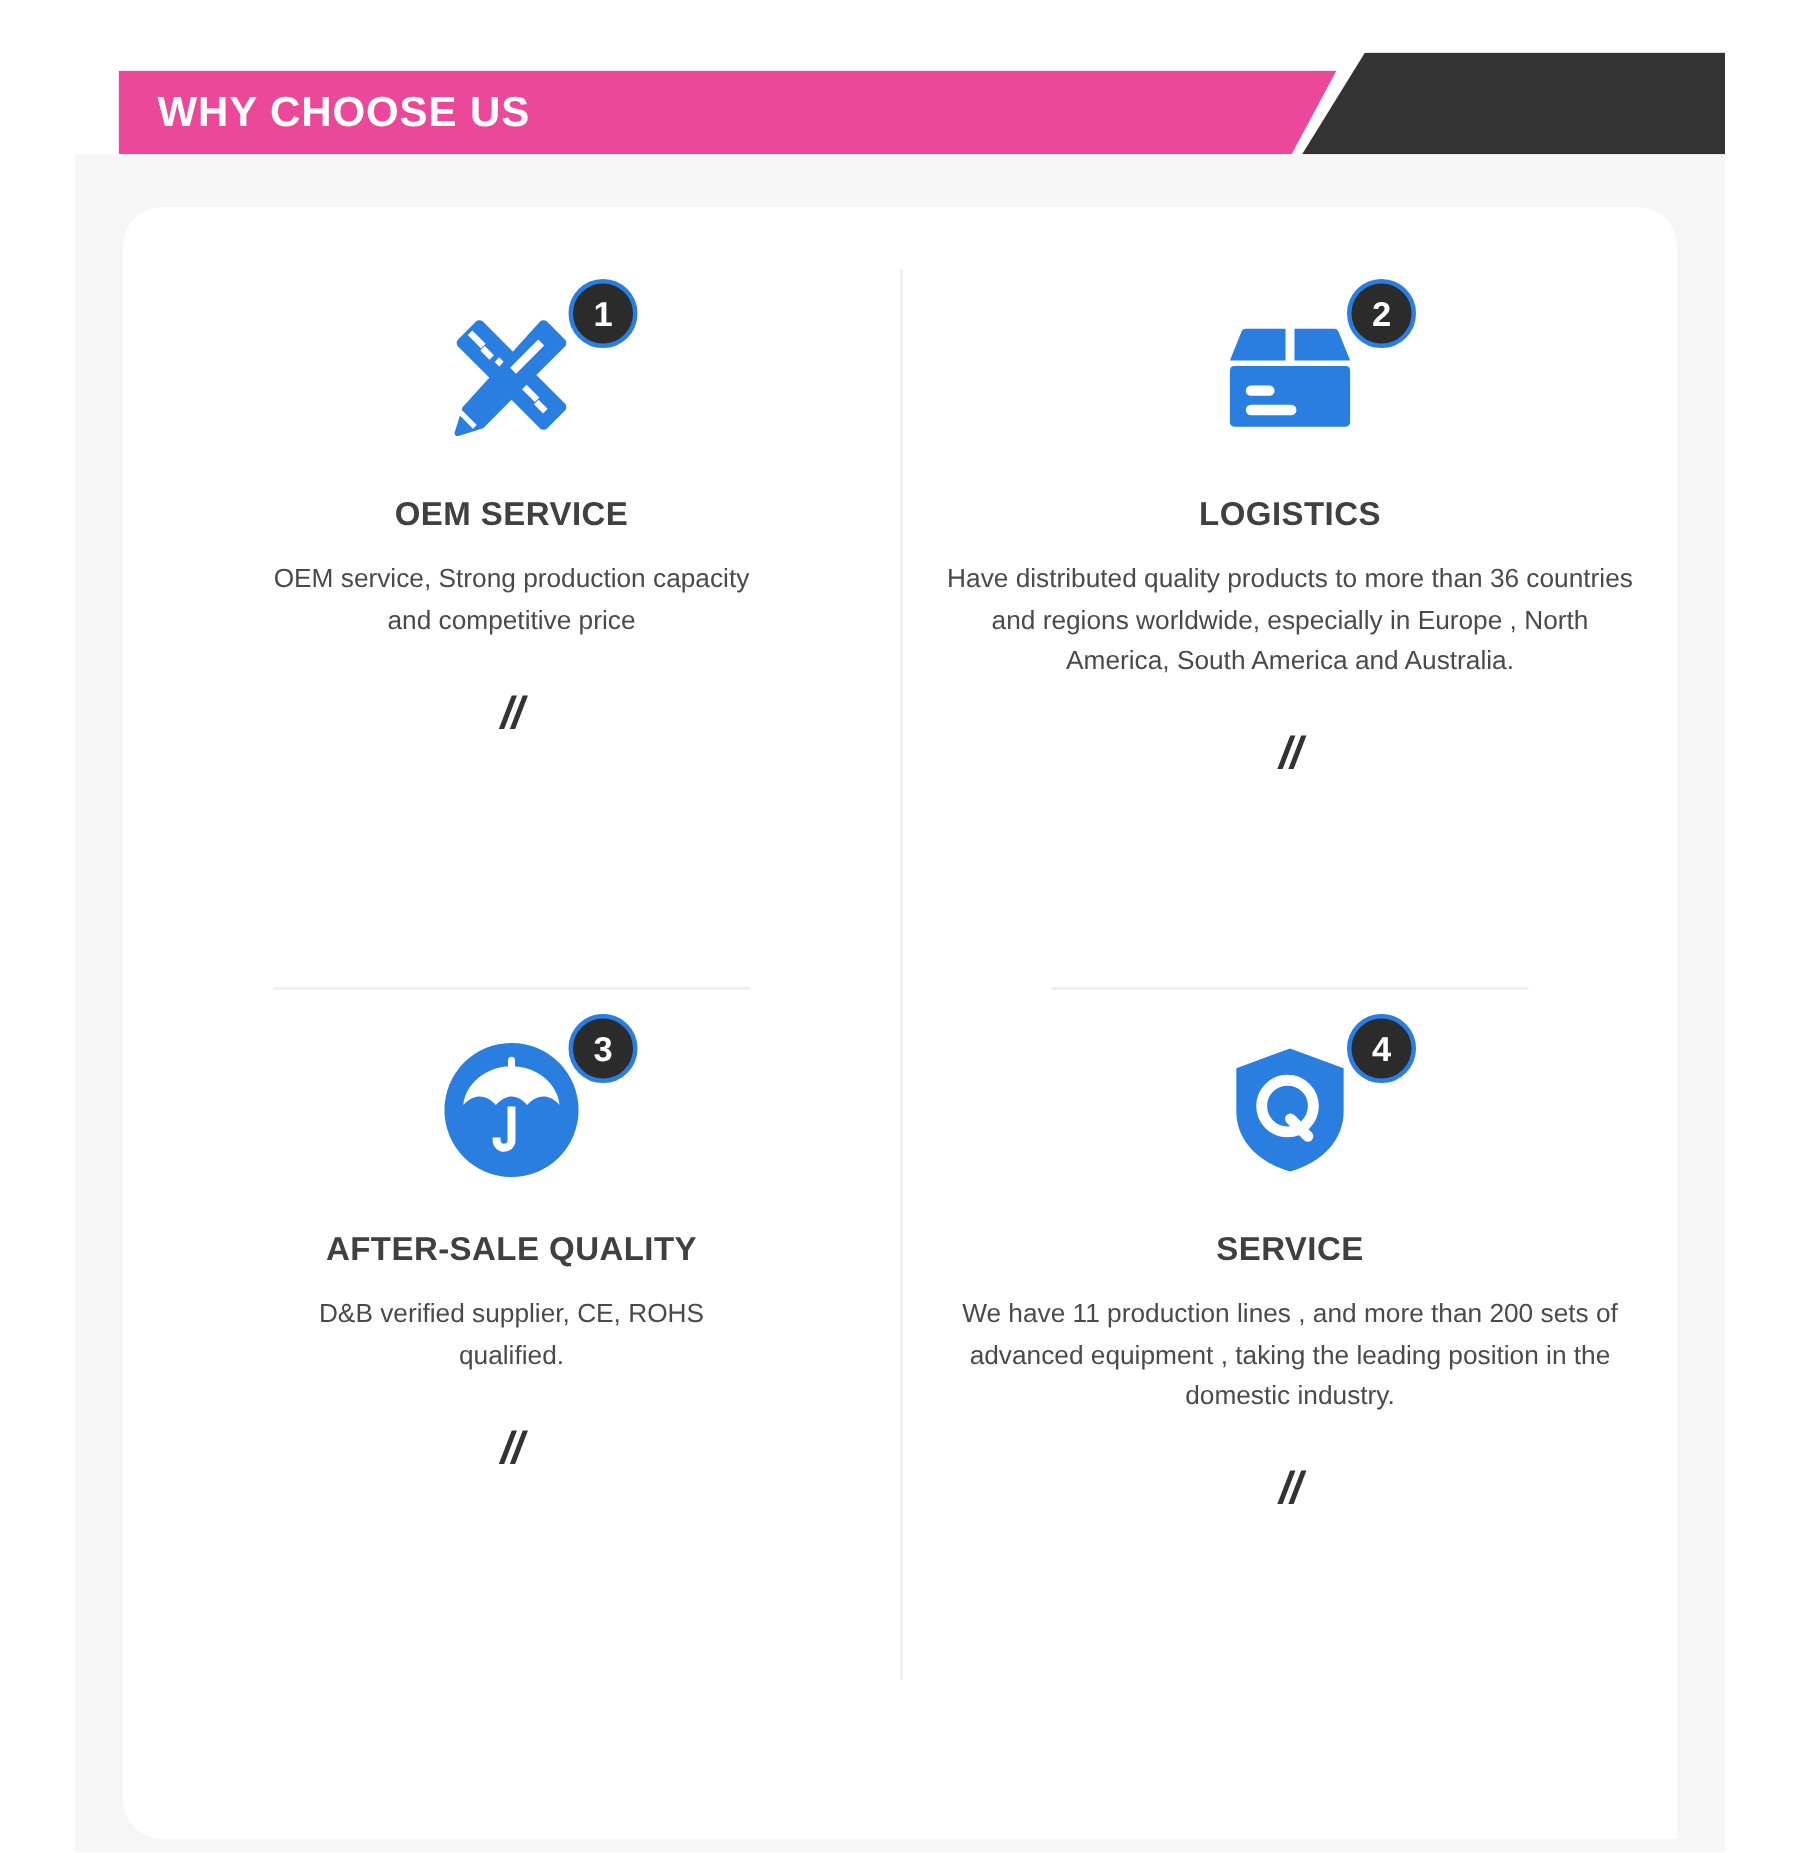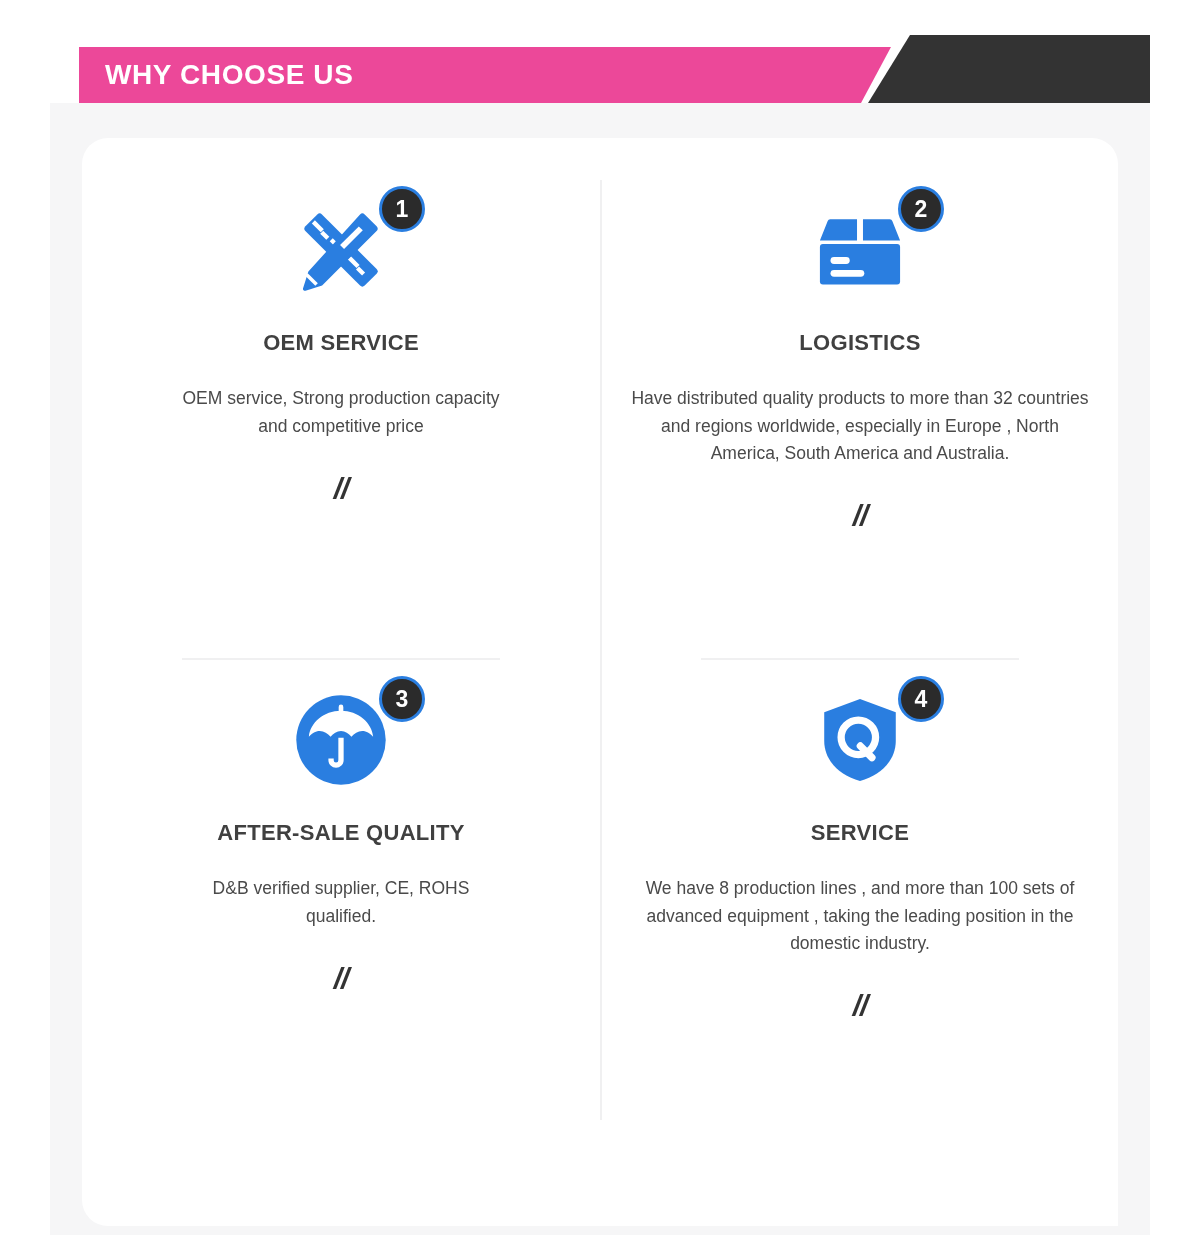--- a/index.html
+++ b/index.html
@@ -154,21 +154,21 @@
   .feature-title {
     margin-top: 14px;
     font-size: 22px;
     font-weight: bold;
     color: #404040;
     letter-spacing: 0.3px;
     text-align: center;
     line-height: 1.2;
   }
   .feature-desc {
-    margin-top: 29px;
+    margin-top: 16px;
     font-size: 17.5px;
     color: #4a4a4a;
     line-height: 1.55;
     text-align: center;
     max-width: 470px;
   }
   .cell.col-left .feature-desc {
     max-width: 330px;
   }
   .slashes {
@@ -246,21 +246,21 @@
           </g>
 
           <g fill="#ffffff">
             <rect x="14.2" y="36.2" width="11.6" height="4.2" rx="2.1"></rect>
             <rect x="14.2" y="44.0" width="20.4" height="4.2" rx="2.1"></rect>
           </g>
         </svg>
         <div class="badge">2</div>
       </div>
       <div class="feature-title">LOGISTICS</div>
-      <div class="feature-desc">Have distributed quality products to more than 32 countries and regions worldwide, especially in Europe , North America, South America and Australia.</div>
+      <div class="feature-desc">Have distributed quality products to more than 36 countries and regions worldwide, especially in Europe , North America, South America and Australia.</div>
       <div class="slashes">//</div>
     </div>
 
     <div class="cell col-left row-bottom">
       <div class="icon-wrap">
         <svg class="icon-art" viewBox="0 0 64 64">
           <circle cx="32" cy="32" r="27" fill="#2a7ee0"></circle>
           <g fill="#ffffff">
 
             <path d="M32 14.4 c-10.4 0 -18.6 7.2 -19.4 15.6 c2.4 -2.6 4.6 -3.4 6.6 -3.4 c2.6 0 4.8 1.6 6.5 3.4 c1.7 -1.9 3.7 -3.4 6.3 -3.4 c2.6 0 4.6 1.5 6.3 3.4 c1.7 -1.8 3.9 -3.4 6.5 -3.4 c2.0 0 4.2 0.8 6.6 3.4 C50.6 21.6 42.4 14.4 32 14.4 Z"></path>
@@ -282,18 +282,18 @@
         <svg class="icon-art" viewBox="0 0 64 64">
           <path fill="#2a7ee0" d="M32 7.2 L53.6 15.2 v17.4 c0 11.4 -8.6 20.4 -21.6 24.2 C19 53 10.4 44 10.4 32.6 V15.2 Z"></path>
           <g fill="none" stroke="#ffffff" stroke-width="4.4">
             <circle cx="31" cy="30.4" r="10.4"></circle>
             <line x1="32.2" y1="35.6" x2="39.2" y2="42.6" stroke-linecap="round"></line>
           </g>
         </svg>
         <div class="badge">4</div>
       </div>
       <div class="feature-title">SERVICE</div>
-      <div class="feature-desc">We have 8 production lines , and more than 100 sets of advanced equipment , taking the leading position in the domestic industry.</div>
+      <div class="feature-desc">We have 11 production lines , and more than 200 sets of advanced equipment , taking the leading position in the domestic industry.</div>
       <div class="slashes">//</div>
     </div>
 
   </div>
 </div>
 
 </body></html>

